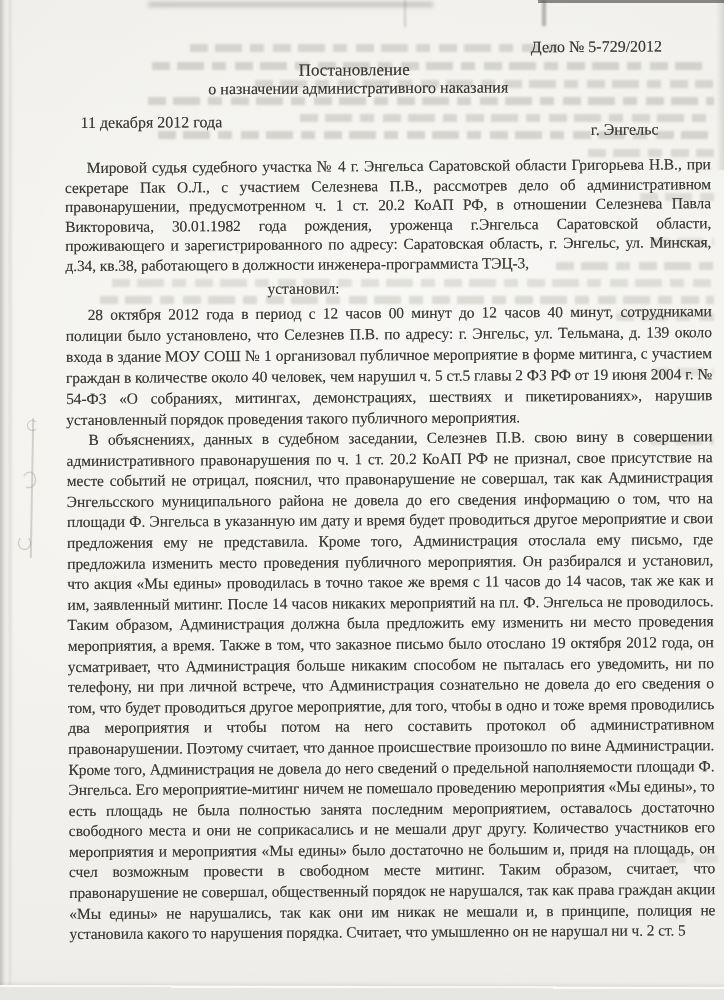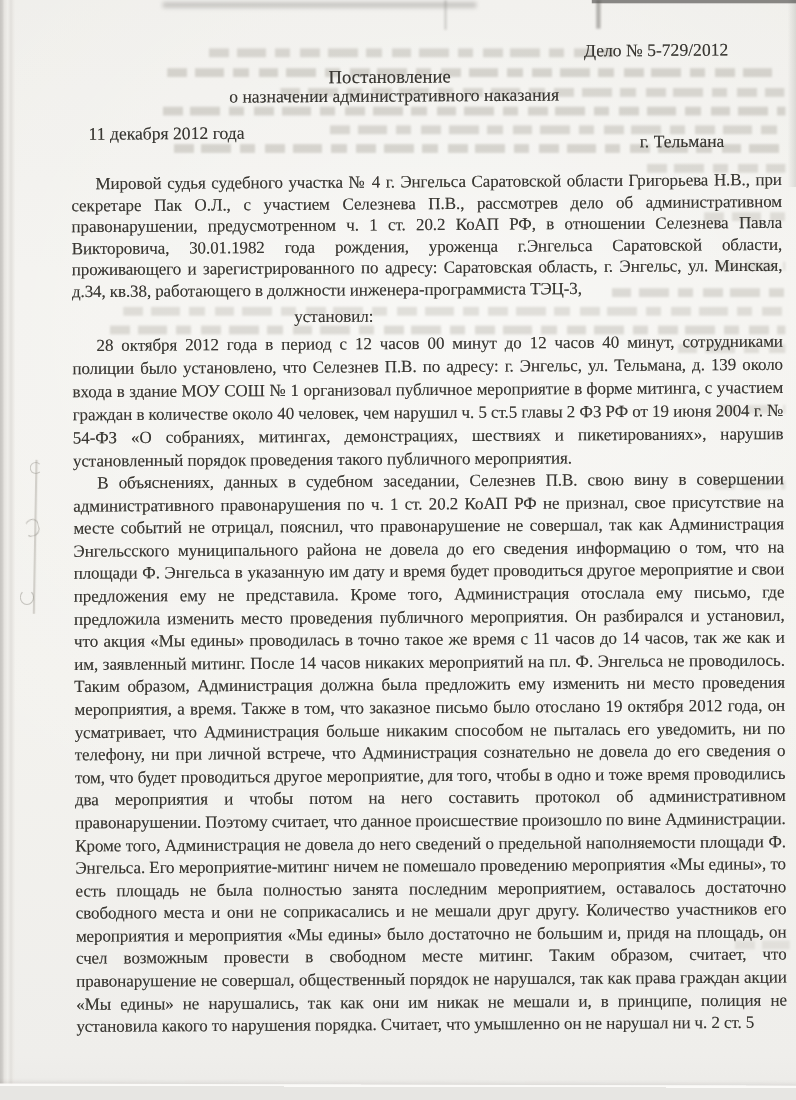--- a/index.html
+++ b/index.html
@@ -106,21 +106,21 @@
       <div class="bleed" style="top: 437px; left: 650px; width: 64px; opacity: 0.22;"></div>
       <div class="bleed" style="top: 855px; left: 668px; width: 50px; opacity: 0.18;"></div>
     </div>
 
   <div class="content">
     <div class="case-number">Дело № 5-729/2012</div>
     <div class="title">Постановление</div>
     <div class="subtitle">о назначении административного наказания</div>
     <div class="date-row">
       <span class="date">11 декабря 2012 года</span>
-      <span class="place">г. Тельмана</span>
+      <span class="place">г. Энгельс</span>
     </div>
     <p class="para preamble">Мировой судья судебного участка № 4 г. Энгельса Саратовской области Григорьева Н.В., при секретаре Пак О.Л., с участием Селезнева П.В., рассмотрев дело об административном правонарушении, предусмотренном ч. 1 ст. 20.2 КоАП РФ, в отношении Селезнева Павла Викторовича, 30.01.1982 года рождения, уроженца г.Энгельса Саратовской области, проживающего и зарегистрированного по адресу: Саратовская область, г. Энгельс, ул. Минская, д.34, кв.38, работающего в должности инженера-программиста ТЭЦ-3,</p>
     <div class="ustanovil">установил:</div>
     <p class="para facts">28 октября 2012 года в период с 12 часов 00 минут до 12 часов 40 минут, сотрудниками полиции было установлено, что Селезнев П.В. по адресу: г. Энгельс, ул. Тельмана, д. 139 около входа в здание МОУ СОШ № 1 организовал публичное мероприятие в форме митинга, с участием граждан в количестве около 40 человек, чем нарушил ч. 5 ст.5 главы 2 ФЗ РФ от 19 июня 2004 г. № 54-ФЗ «О собраниях, митингах, демонстрациях, шествиях и пикетированиях», нарушив установленный порядок проведения такого публичного мероприятия.</p>
     <p class="para explanations">В объяснениях, данных в судебном заседании, Селезнев П.В. свою вину в совершении административного правонарушения по ч. 1 ст. 20.2 КоАП РФ не признал, свое присутствие на месте событий не отрицал, пояснил, что правонарушение не совершал, так как Администрация Энгельсского муниципального района не довела до его сведения информацию о том, что на площади Ф. Энгельса в указанную им дату и время будет проводиться другое мероприятие и свои предложения ему не представила. Кроме того, Администрация отослала ему письмо, где предложила изменить место проведения публичного мероприятия. Он разбирался и установил, что акция «Мы едины» проводилась в точно такое же время с 11 часов до 14 часов, так же как и им, заявленный митинг. После 14 часов никаких мероприятий на пл. Ф. Энгельса не проводилось. Таким образом, Администрация должна была предложить ему изменить ни место проведения мероприятия, а время. Также в том, что заказное письмо было отослано 19 октября 2012 года, он усматривает, что Администрация больше никаким способом не пыталась его уведомить, ни по телефону, ни при личной встрече, что Администрация сознательно не довела до его сведения о том, что будет проводиться другое мероприятие, для того, чтобы в одно и тоже время проводились два мероприятия и чтобы потом на него составить протокол об административном правонарушении. Поэтому считает, что данное происшествие произошло по вине Администрации. Кроме того, Администрация не довела до него сведений о предельной наполняемости площади Ф. Энгельса. Его мероприятие-митинг ничем не помешало проведению мероприятия «Мы едины», то есть площадь не была полностью занята последним мероприятием, оставалось достаточно свободного места и они не соприкасались и не мешали друг другу. Количество участников его мероприятия и мероприятия «Мы едины» было достаточно не большим и, придя на площадь, он счел возможным провести в свободном месте митинг. Таким образом, считает, что правонарушение не совершал, общественный порядок не нарушался, так как права граждан акции «Мы едины» не нарушались, так как они им никак не мешали и, в принципе, полиция не установила какого то нарушения порядка. Считает, что умышленно он не нарушал ни ч. 2 ст. 5</p>
   </div>
 
   <div class="artifact left-edge"></div>
   <div class="artifact right-edge"></div>
   <div class="artifact smudge-a"></div>

